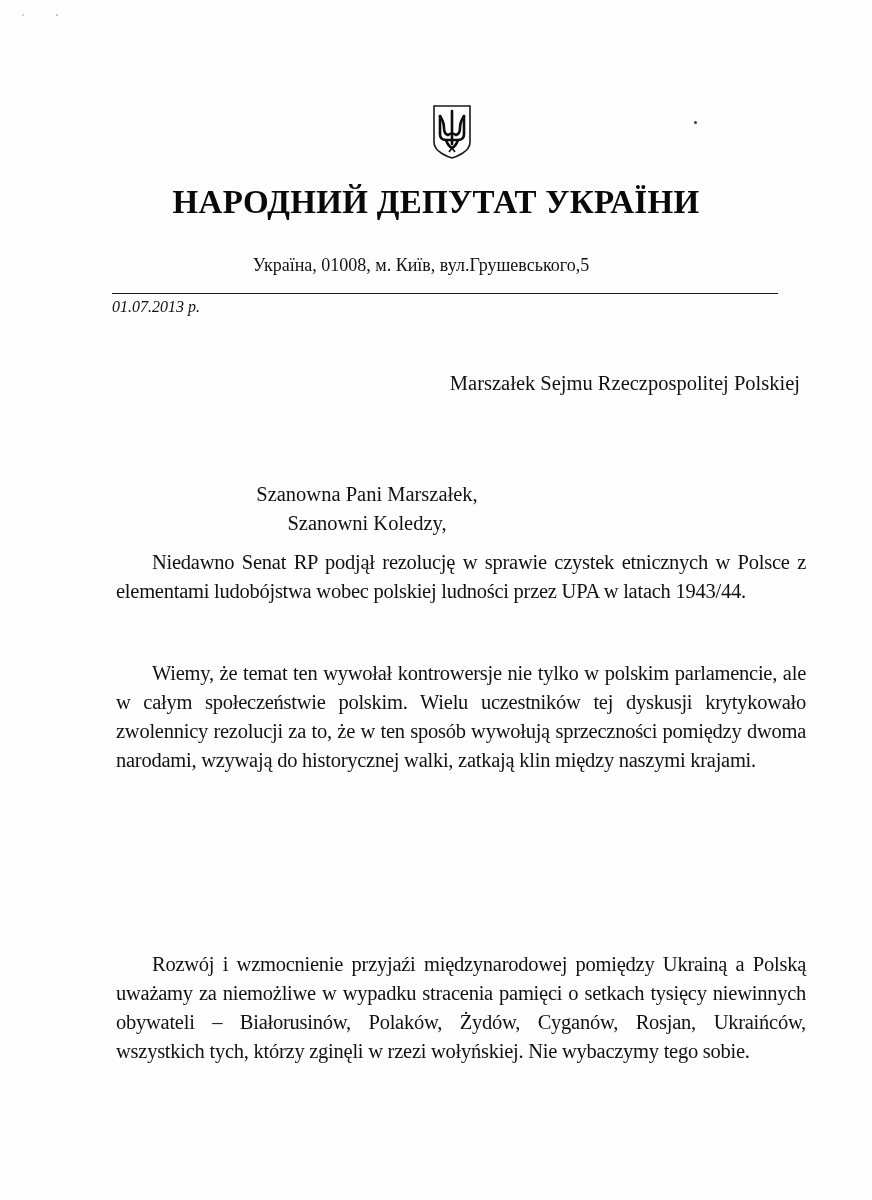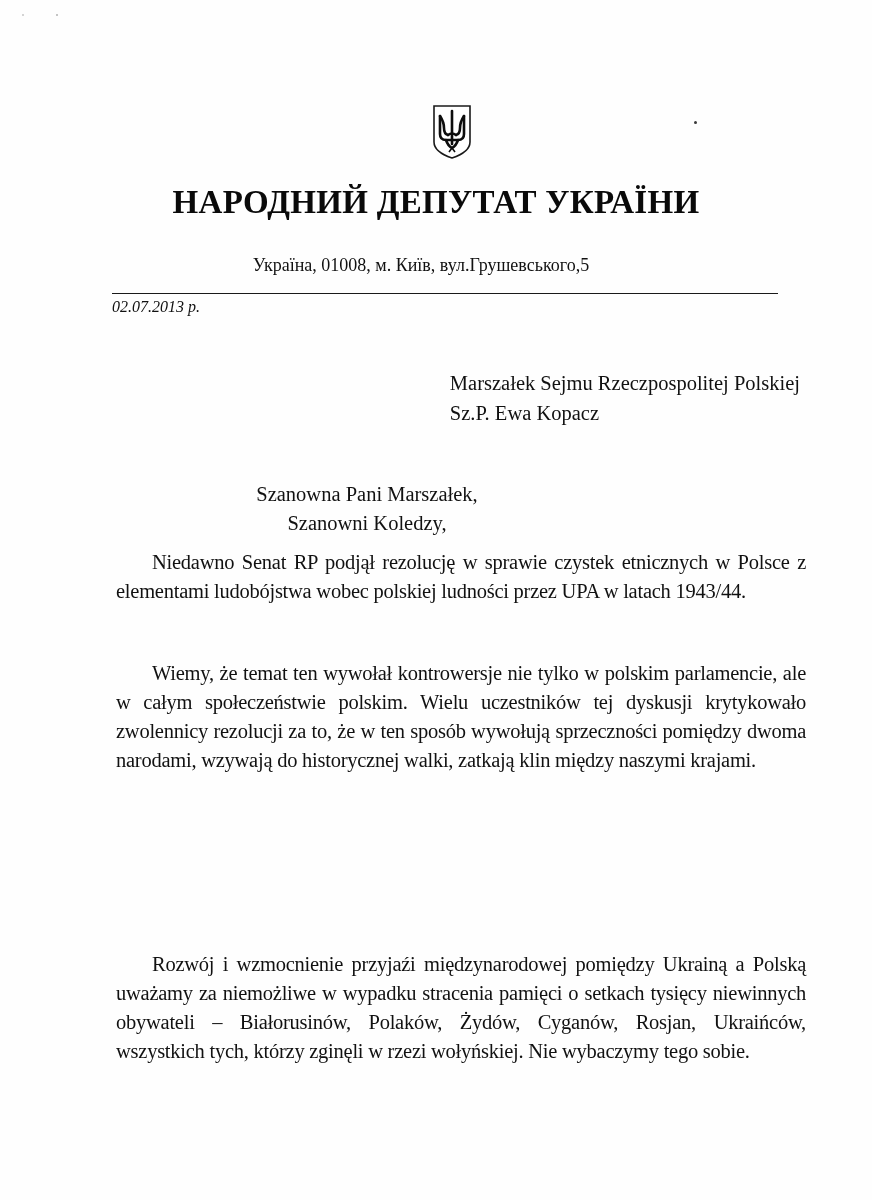--- a/index.html
+++ b/index.html
@@ -135,25 +135,24 @@
       <path d="M20 44 L17 48 M20 44 L23 48" stroke="#0d0d0d" stroke-width="1.6" fill="none"></path>
     </svg>
   </div>
 
   <h1 class="title">НАРОДНИЙ ДЕПУТАТ УКРАЇНИ</h1>
 
   <div class="address">Україна, 01008, м. Київ, вул.Грушевського,5</div>
 
   <div class="rule"></div>
 
-  <div class="date">02.07.2013 р.</div>
+  <div class="date">01.07.2013 р.</div>
 
   <div class="recipient">
     <div>Marszałek Sejmu Rzeczpospolitej Polskiej</div>
-    <div>Sz.P. Ewa Kopacz</div>
   </div>
 
   <div class="salutation">
     <div>Szanowna Pani Marszałek,</div>
     <div>Szanowni Koledzy,</div>
   </div>
 
   <p class="body-para p1">Niedawno Senat RP podjął rezolucję w sprawie czystek etnicznych w Polsce z elementami ludobójstwa wobec polskiej ludności przez UPA w latach 1943/44.</p>
   <p class="body-para p2">Wiemy, że temat ten wywołał kontrowersje nie tylko w polskim parlamencie, ale w całym społeczeństwie polskim. Wielu uczestników tej dyskusji krytykowało zwolennicy rezolucji za to, że w ten sposób wywołują sprzeczności pomiędzy dwoma narodami, wzywają do historycznej walki, zatkają klin między naszymi krajami.</p>
   <p class="body-para p4">Rozwój i wzmocnienie przyjaźi międzynarodowej pomiędzy Ukrainą a Polską uważamy za niemożliwe w wypadku stracenia pamięci o setkach tysięcy niewinnych obywateli – Białorusinów, Polaków, Żydów, Cyganów, Rosjan, Ukraińców, wszystkich tych, którzy zginęli w rzezi wołyńskiej. Nie wybaczymy tego sobie.</p>

